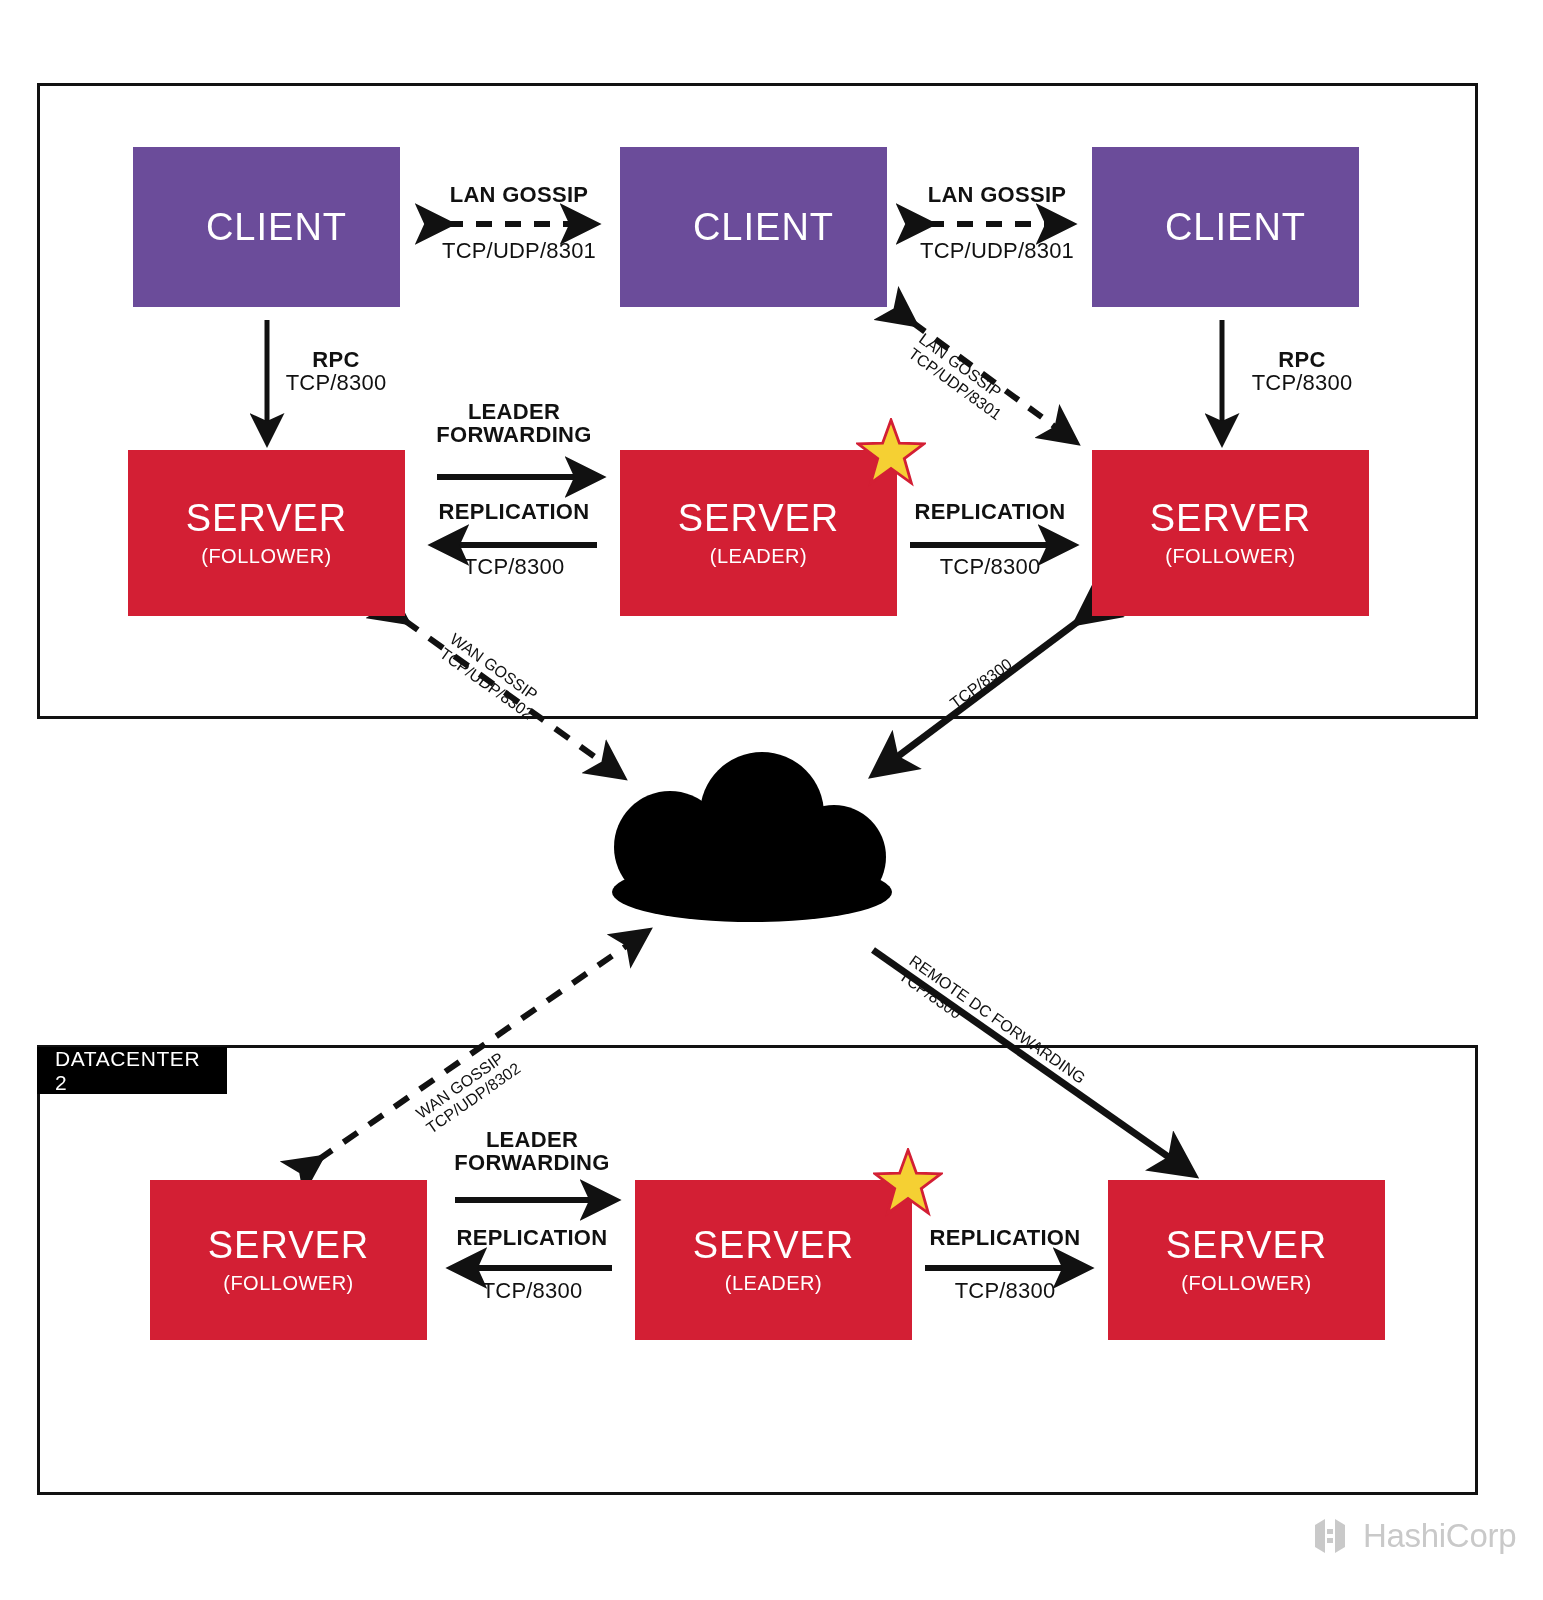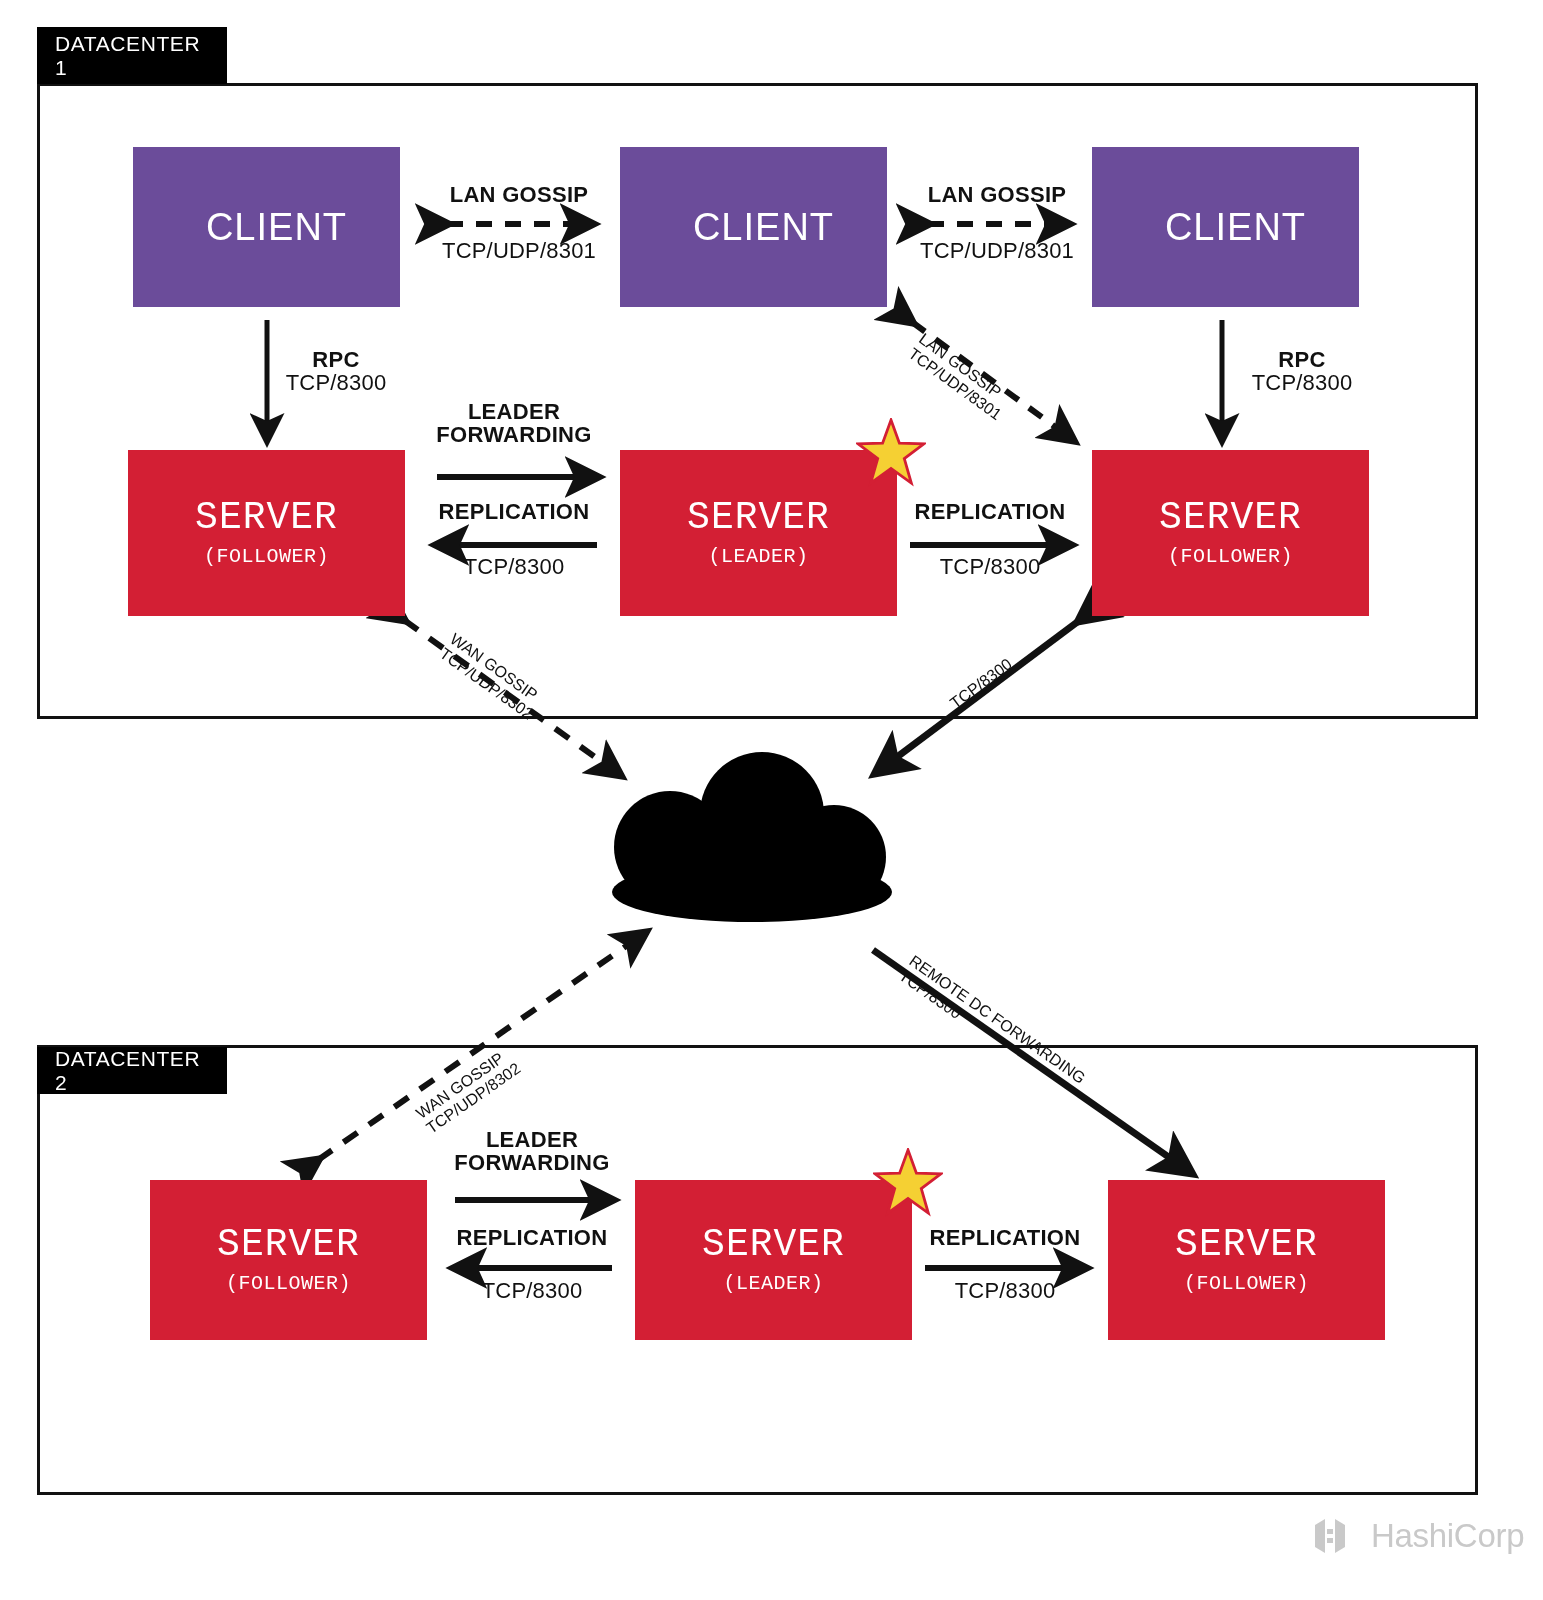--- a/index.html
+++ b/index.html
@@ -11,41 +11,41 @@
   .dc-tab{position:absolute;background:#000;color:#fff;display:flex;align-items:center;
           justify-content:center;font-size:21px;font-weight:400;letter-spacing:.6px;
           box-sizing:border-box;padding:0 18px;}
 
   
   .node{position:absolute;box-sizing:border-box;display:flex;flex-direction:column;
         align-items:center;justify-content:center;color:#fff;}
   .node .ttl{font-size:38px;font-weight:400;letter-spacing:1px;line-height:1;}
   .node .sub{font-size:20px;font-weight:400;letter-spacing:.5px;margin-top:8px;}
   .client{background:#6B4C9A;padding-left:20px;}
-  .server{background:#D31F34;font-family:Liberation Mono, monospace;}
+  .server{background:#D31F34;}
 
   
   .star{position:absolute;width:70px;height:70px;}
 
   
   .lbl{position:absolute;text-align:center;color:#111;white-space:nowrap;}
   .lbl .b{font-weight:bold;font-size:22px;letter-spacing:.3px;line-height:1.06;}
   .lbl .r{font-weight:normal;font-size:22px;letter-spacing:.2px;line-height:1.12;}
 
   
   svg.overlay{position:absolute;left:0;top:0;width:1543px;height:1600px;pointer-events:none;}
 
   
   .rot{position:absolute;transform-origin:0 0;}
 
   
   .cloud-text{position:absolute;color:#000000;font-size:34px;letter-spacing:1px;}
 
   
-  .logo{position:absolute;display:flex;align-items:center;gap:24px;color:#c9c9c9;}
+  .logo{position:absolute;display:flex;align-items:center;gap:16px;color:#c9c9c9;}
   .logo .wordmark{font-size:33px;letter-spacing:-.3px;font-weight:400;}
 </style>
 </head>
 <body>
 
 <div id="stage">
 
   <svg class="overlay" viewBox="0 0 1543 1600">
     <defs>
       <marker id="ah" markerWidth="7" markerHeight="7" refX="5.4" refY="3.5" orient="auto">
@@ -80,23 +80,20 @@
     <line x1="873" y1="950" x2="1190" y2="1172" stroke="#111" stroke-width="7" marker-end="url(#ah)"></line>
 
     <line x1="455" y1="1200" x2="612" y2="1200" stroke="#111" stroke-width="6" marker-end="url(#ah)"></line>
 
     <line x1="612" y1="1268" x2="455" y2="1268" stroke="#111" stroke-width="6" marker-end="url(#ah)"></line>
 
     <line x1="925" y1="1268" x2="1085" y2="1268" stroke="#111" stroke-width="6" marker-end="url(#ah)"></line>
   </svg>
 
   <div class="dc-frame" style="left:37px;top:83px;width:1441px;height:636px;"></div>
-  <div class="dc-tab" style="left:37px;top:27px;width:190px;height:57px;">
-    <span>DATACENTER 1</span>
-  </div>
 
   <div class="node client" style="left:133px;top:147px;width:267px;height:160px;">
     <span class="ttl">CLIENT</span>
   </div>
   <div class="node client" style="left:620px;top:147px;width:267px;height:160px;">
     <span class="ttl">CLIENT</span>
   </div>
   <div class="node client" style="left:1092px;top:147px;width:267px;height:160px;">
     <span class="ttl">CLIENT</span>
   </div>

